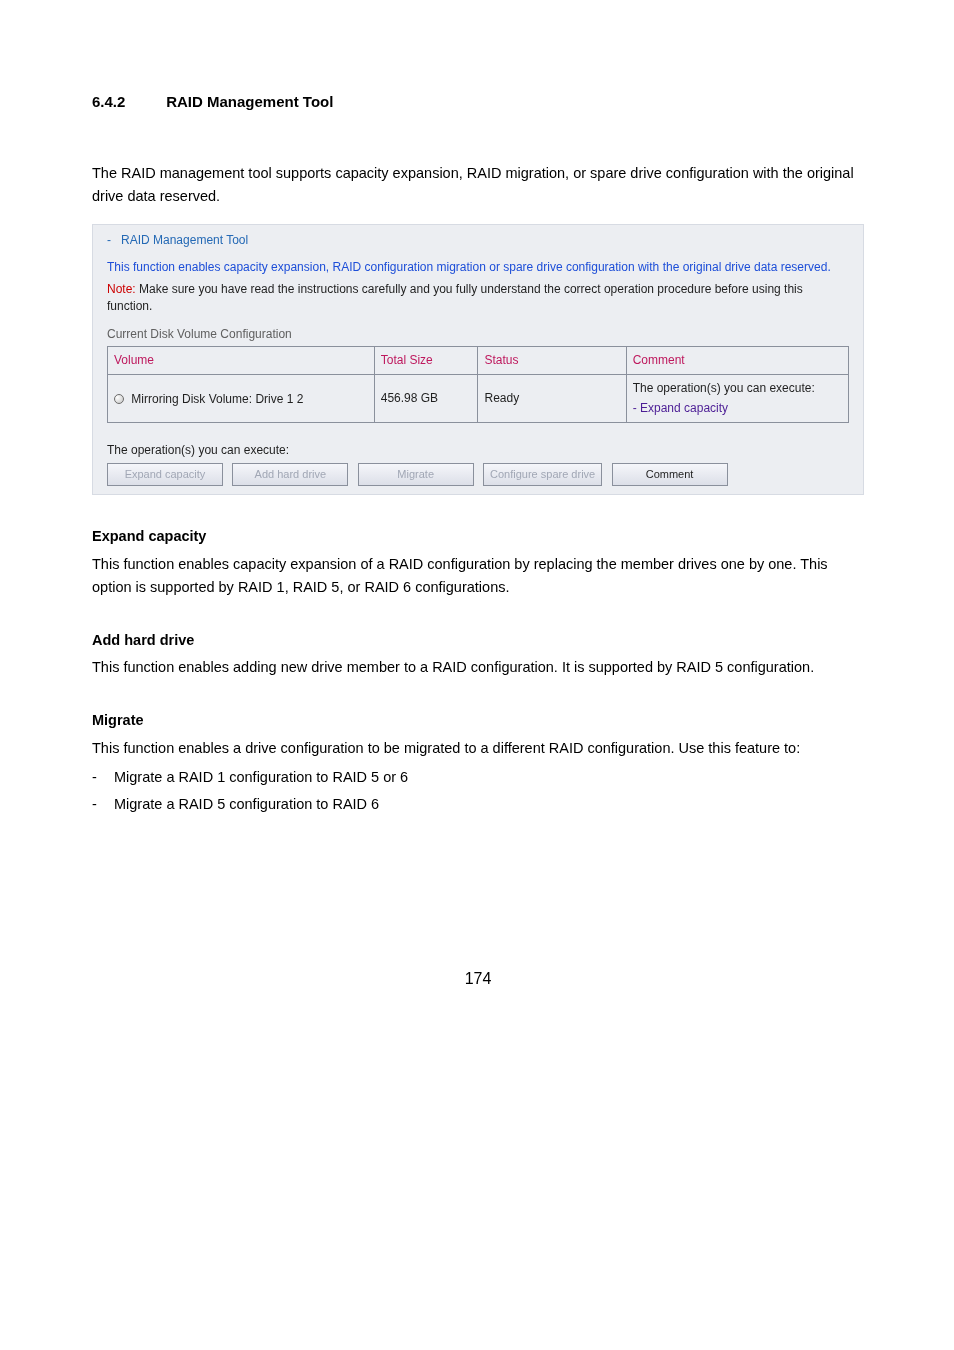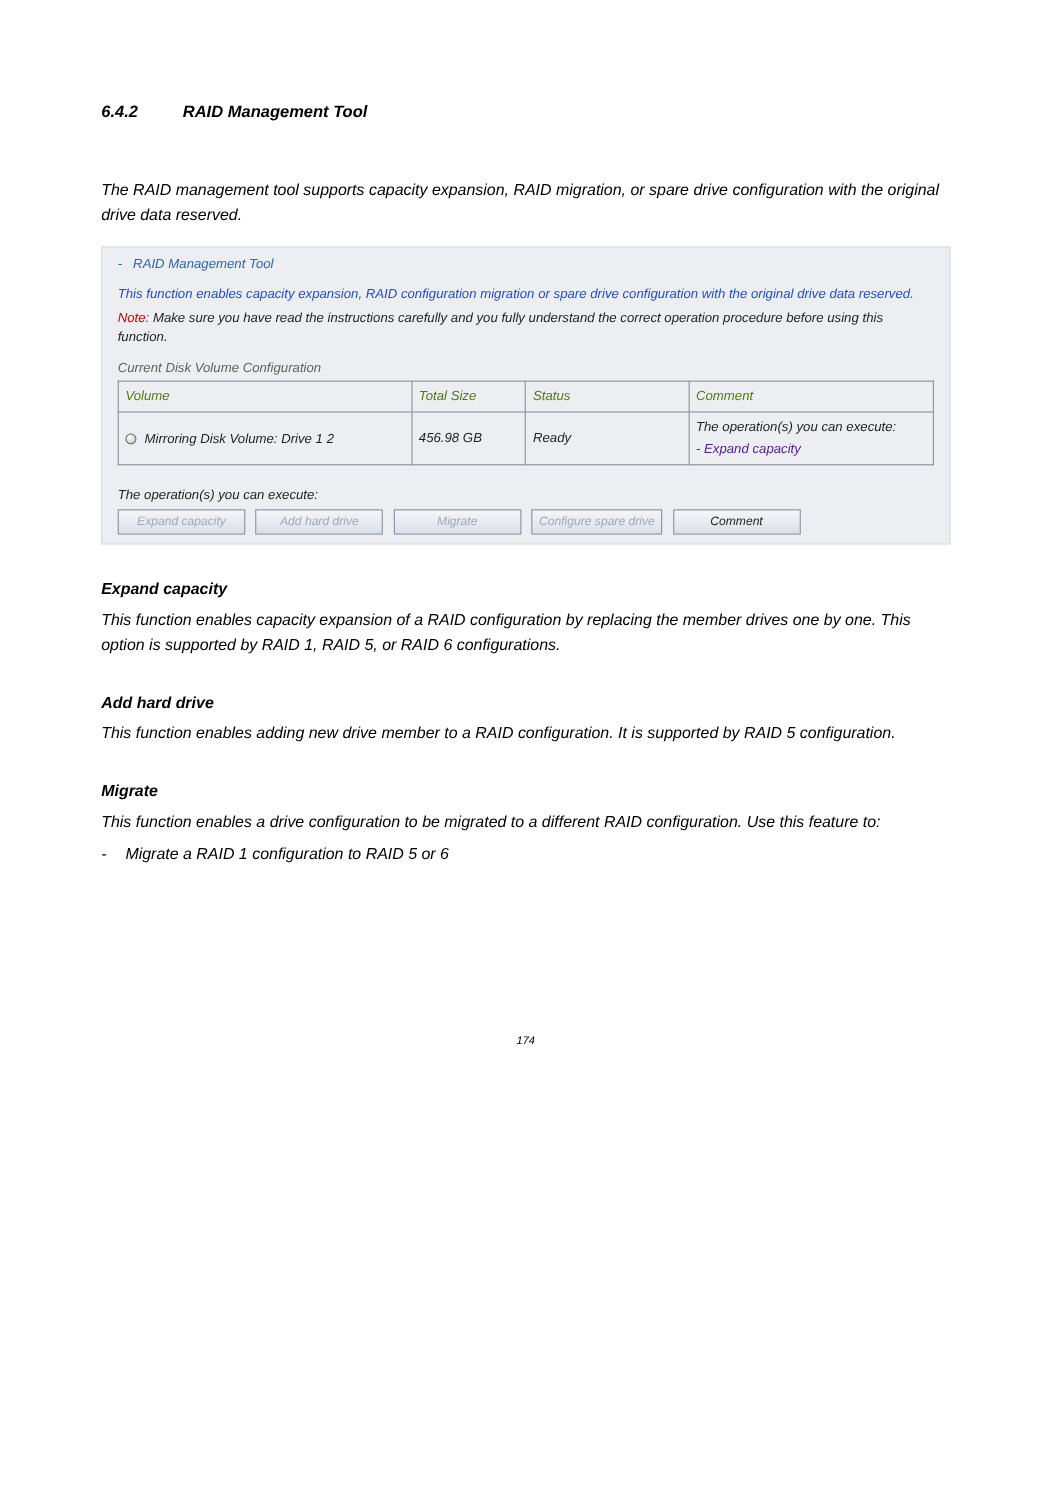--- a/index.html
+++ b/index.html
@@ -1,15 +1,15 @@
 <!DOCTYPE html>
 <html><head>
 <meta charset="utf-8">
 <style>
-  * { box-sizing: border-box; font-style: italic; }
+  * { box-sizing: border-box; }
   body {
     margin: 0;
     padding: 0;
     background: #ffffff;
     font-family: Verdana, Geneva, sans-serif;
     font-size: 14.5px;
     color: #000;
     line-height: 1.6;
     width: 954px;
   }
@@ -58,21 +58,21 @@
     background: #eceef2;
     font-size: 12px;
   }
   table.volumes th, table.volumes td {
     border: 1px solid #8a909c;
     padding: 4px 6px 4px 6px;
     text-align: left;
     font-weight: normal;
     vertical-align: middle;
   }
-  table.volumes th { background: #eceef2; color: #4d7c0f; }
+  table.volumes th { background: #eceef2; color: #be185d; }
   .radio-dot {
     display: inline-block;
     width: 10px; height: 10px;
     border-radius: 50%;
     border: 1px solid #6d6d6d;
     background: radial-gradient(circle at 30% 30%, #fff, #c3c3c3);
     vertical-align: middle;
     margin-right: 4px;
   }
   .vol-name { display: inline-block; vertical-align: middle; line-height: 1.2; }
@@ -96,21 +96,21 @@
   ul.bullets {
     list-style: none;
     padding-left: 0;
     margin: 6px 0 0 0;
   }
   ul.bullets li { margin-bottom: 4px; }
   ul.bullets li .dash { display: inline-block; width: 22px; }
   .footer-page {
     text-align: center;
     margin-top: 150px;
-    font-size: 10px;
+    font-size: 16px;
   }
 </style>
 </head>
 <body>
 
 <div class="page">
 
   <div class="section-heading">
     <span class="section-num">6.4.2</span>
     <span>RAID Management Tool</span>
@@ -167,16 +167,17 @@
   <div class="bold-para">Expand capacity</div>
   <div class="prose-wide">This function enables capacity expansion of a RAID configuration by replacing the member drives one by one.   This option is supported by RAID 1, RAID 5, or RAID 6 configurations.</div>
 
   <div class="bold-para">Add hard drive</div>
   <div class="prose-wide">This function enables adding new drive member to a RAID configuration.   It is supported by RAID 5 configuration.</div>
 
   <div class="bold-para">Migrate</div>
   <div>This function enables a drive configuration to be migrated to a different RAID configuration. Use this feature to:</div>
   <ul class="bullets">
     <li><span class="dash">-</span><span>Migrate a RAID 1 configuration to RAID 5 or 6</span></li>
+    <li><span class="dash">-</span><span>Migrate a RAID 5 configuration to RAID 6</span></li>
   </ul>
 
   <div class="footer-page">174</div>
 </div>
 
 </body></html>

